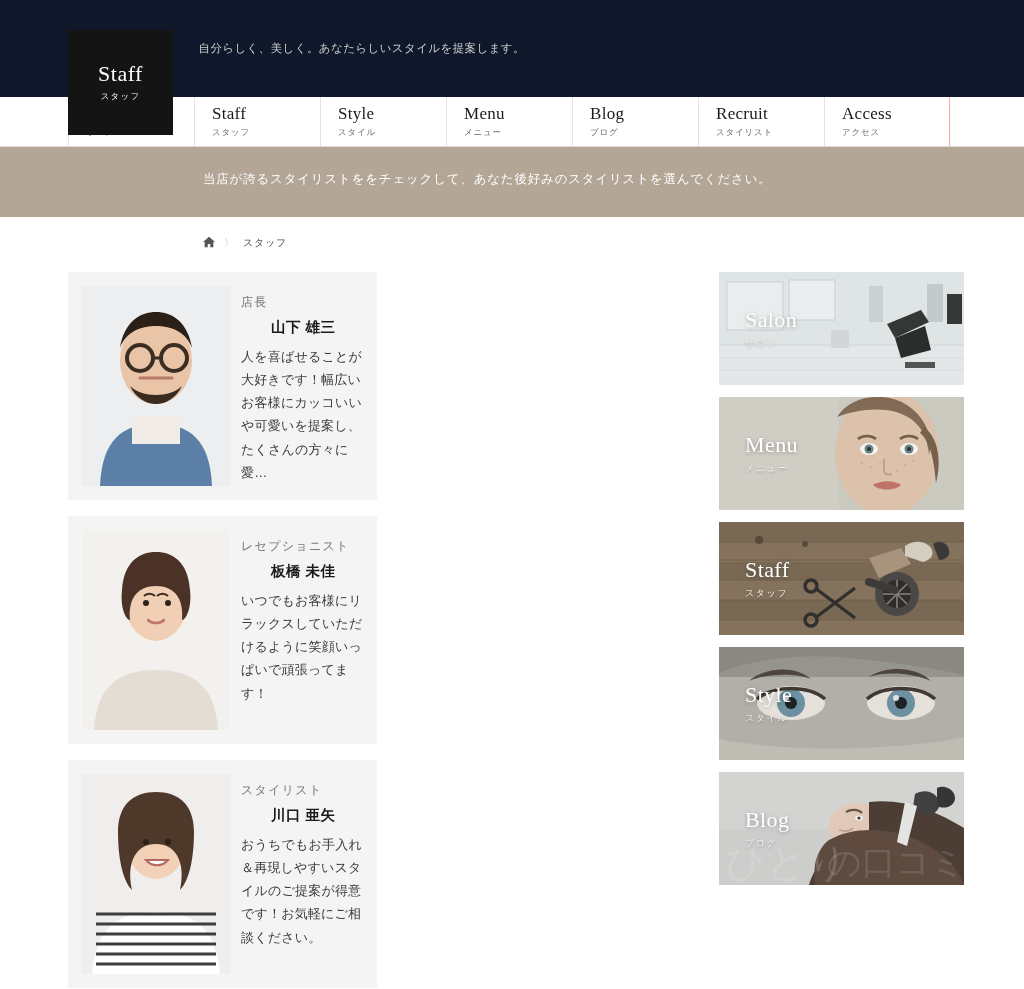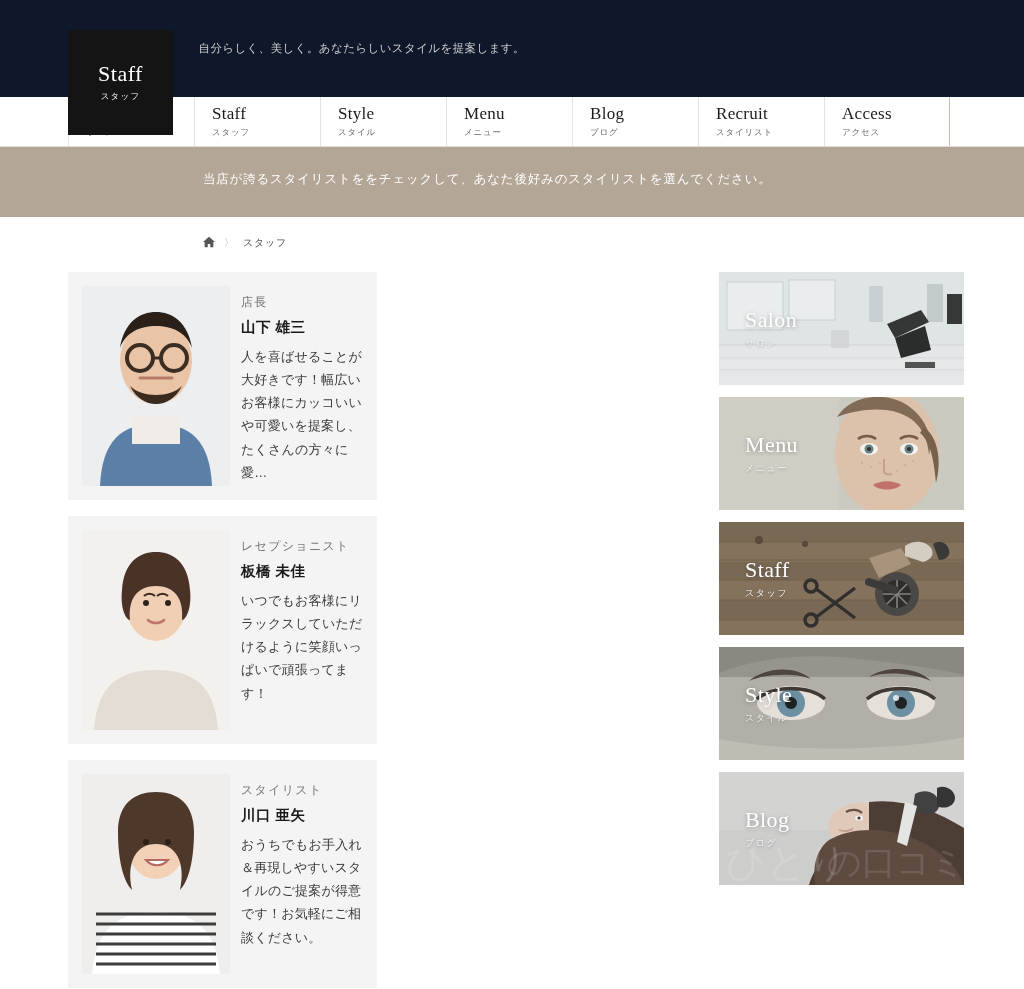--- a/index.html
+++ b/index.html
@@ -179,20 +179,21 @@
     color: #777777;
     letter-spacing: 1.3px;
     margin-bottom: 7px;
   }
   .staff-name {
     font-size: 14.5px;
     font-weight: bold;
     color: #1a1a1a;
     letter-spacing: 0.5px;
     margin-bottom: 8px;
+    margin-left: 30px;
   }
   .staff-desc {
     font-size: 13px;
     color: #3a3a3a;
     line-height: 1.78;
     letter-spacing: 0.2px;
   }
 
   
   .sidebar { width: 245px; flex: none; display: flex; flex-direction: column; gap: 12px; }

